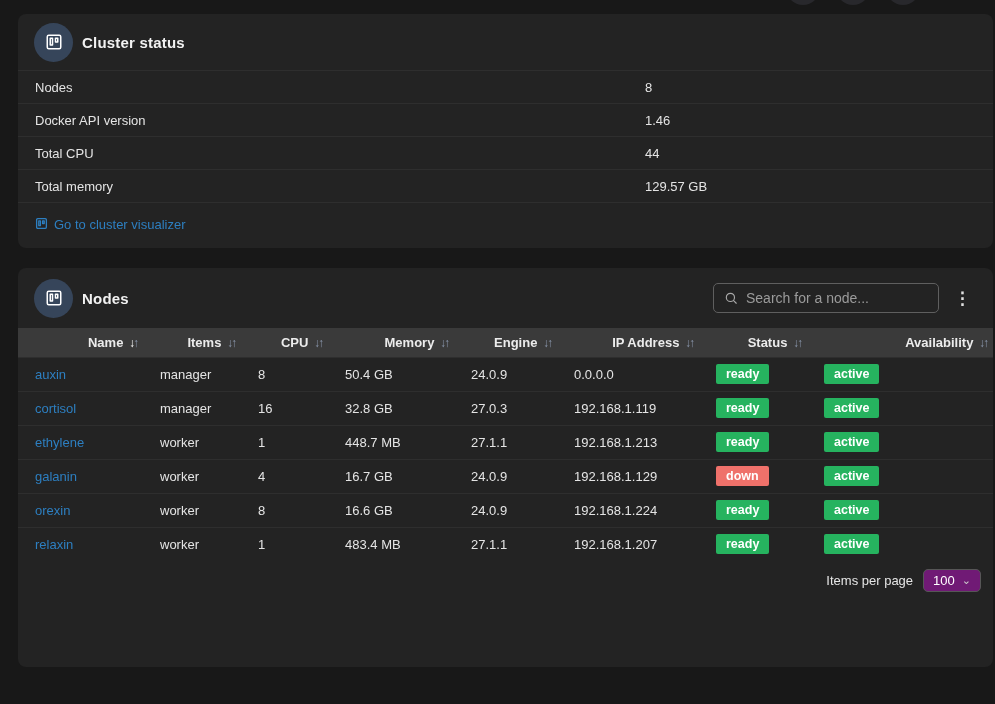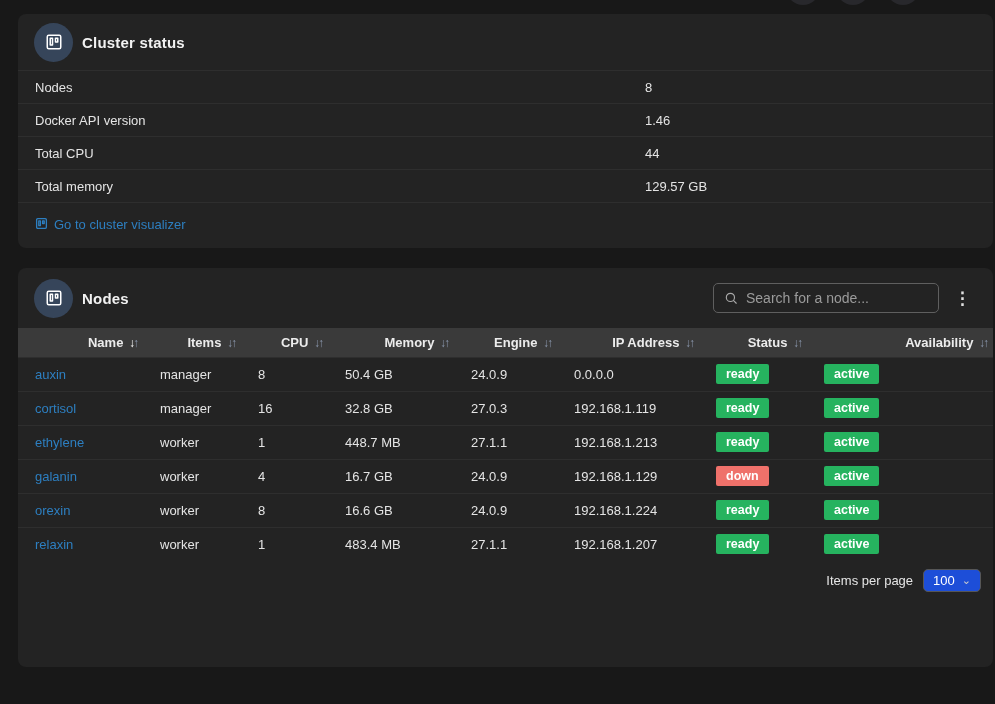--- a/index.html
+++ b/index.html
@@ -104,21 +104,21 @@
   }
   .badge.val-ready, .badge.val-active { background: var(--badge-green, #26b35f); }
   .badge.val-down { background: var(--badge-red, #ef716a); }
 
   .table-footer {
     height: 38px; display: flex; align-items: center; justify-content: flex-end;
     gap: 10px; padding: 0 12px; font-size: 13px; color: #e6e6e6;
   }
   .page-size-select {
     display: flex; align-items: center; gap: 7px;
-    background: #1d4ed8; border: 1px solid #565656; border-radius: 5px;
+    background: #701a75; border: 1px solid #565656; border-radius: 5px;
     padding: 3px 9px; color: #ffffff; cursor: pointer; font-size: 13px;
   }
   .page-size-select .chevron { font-size: 11px; color: #cccccc; line-height: 0.6; }
 </style>
 </head>
 <body>
 
 <div id="app">
 
   <div class="top-btn b1"></div>

